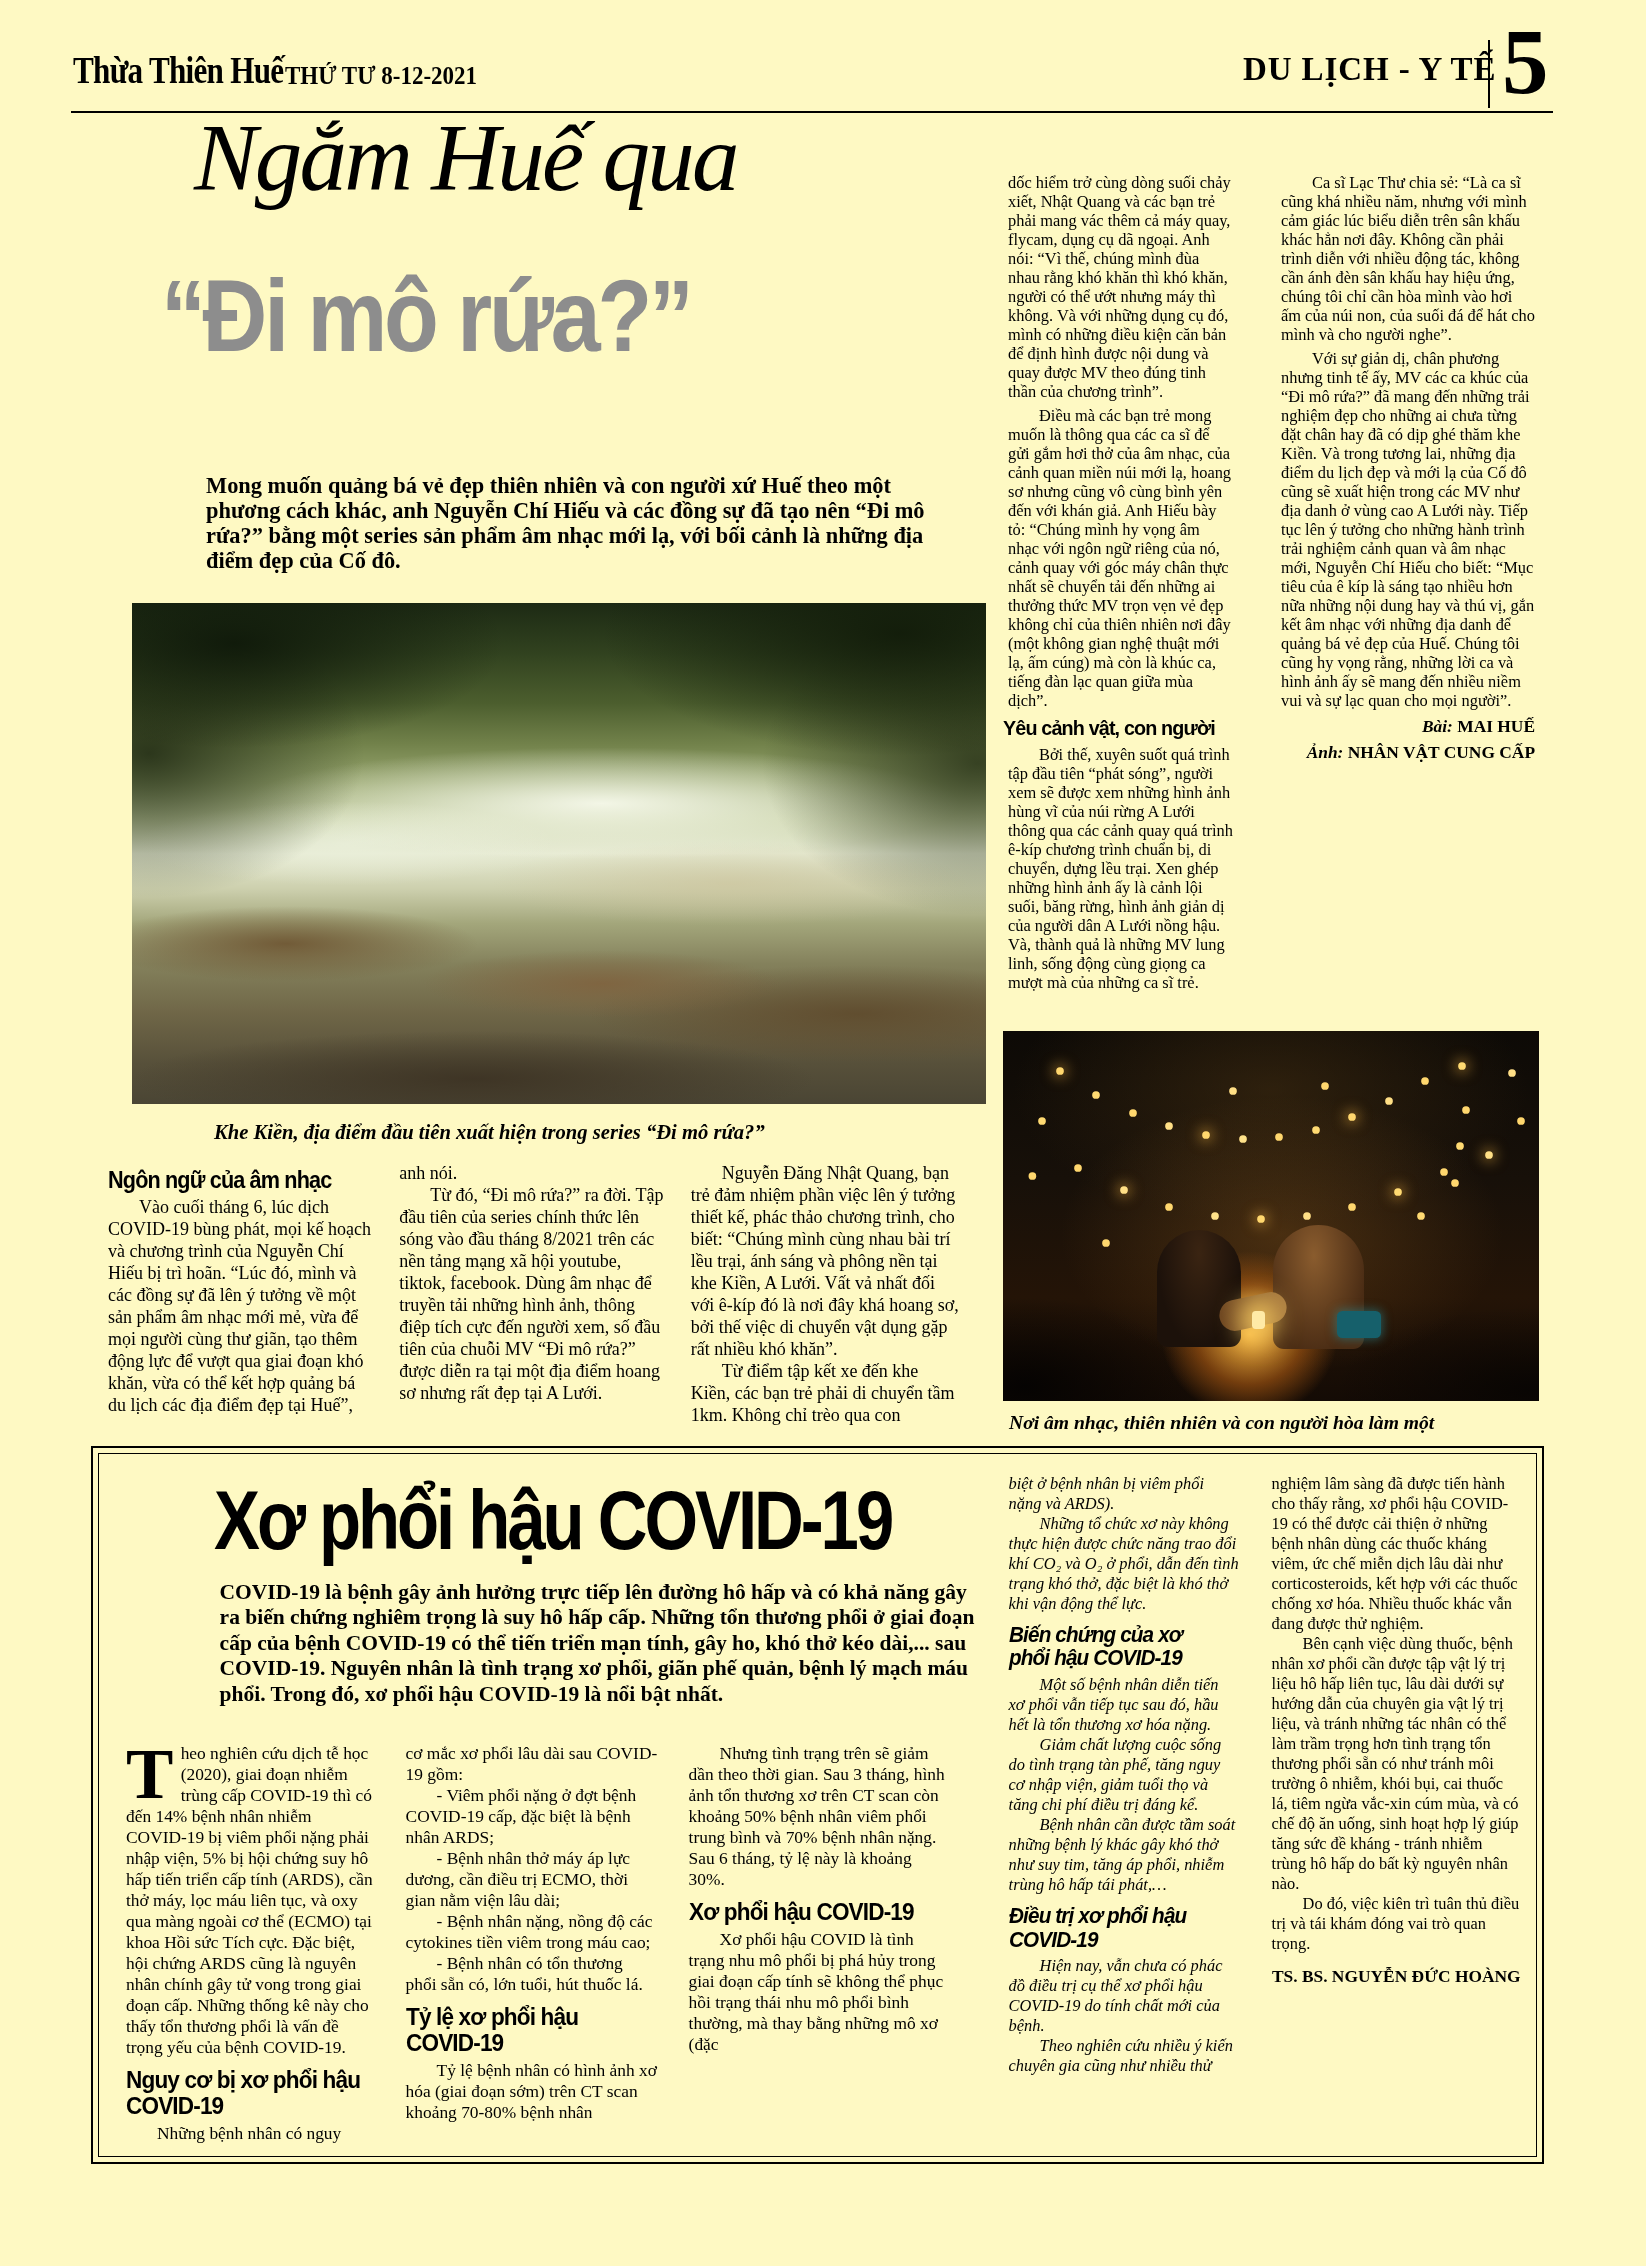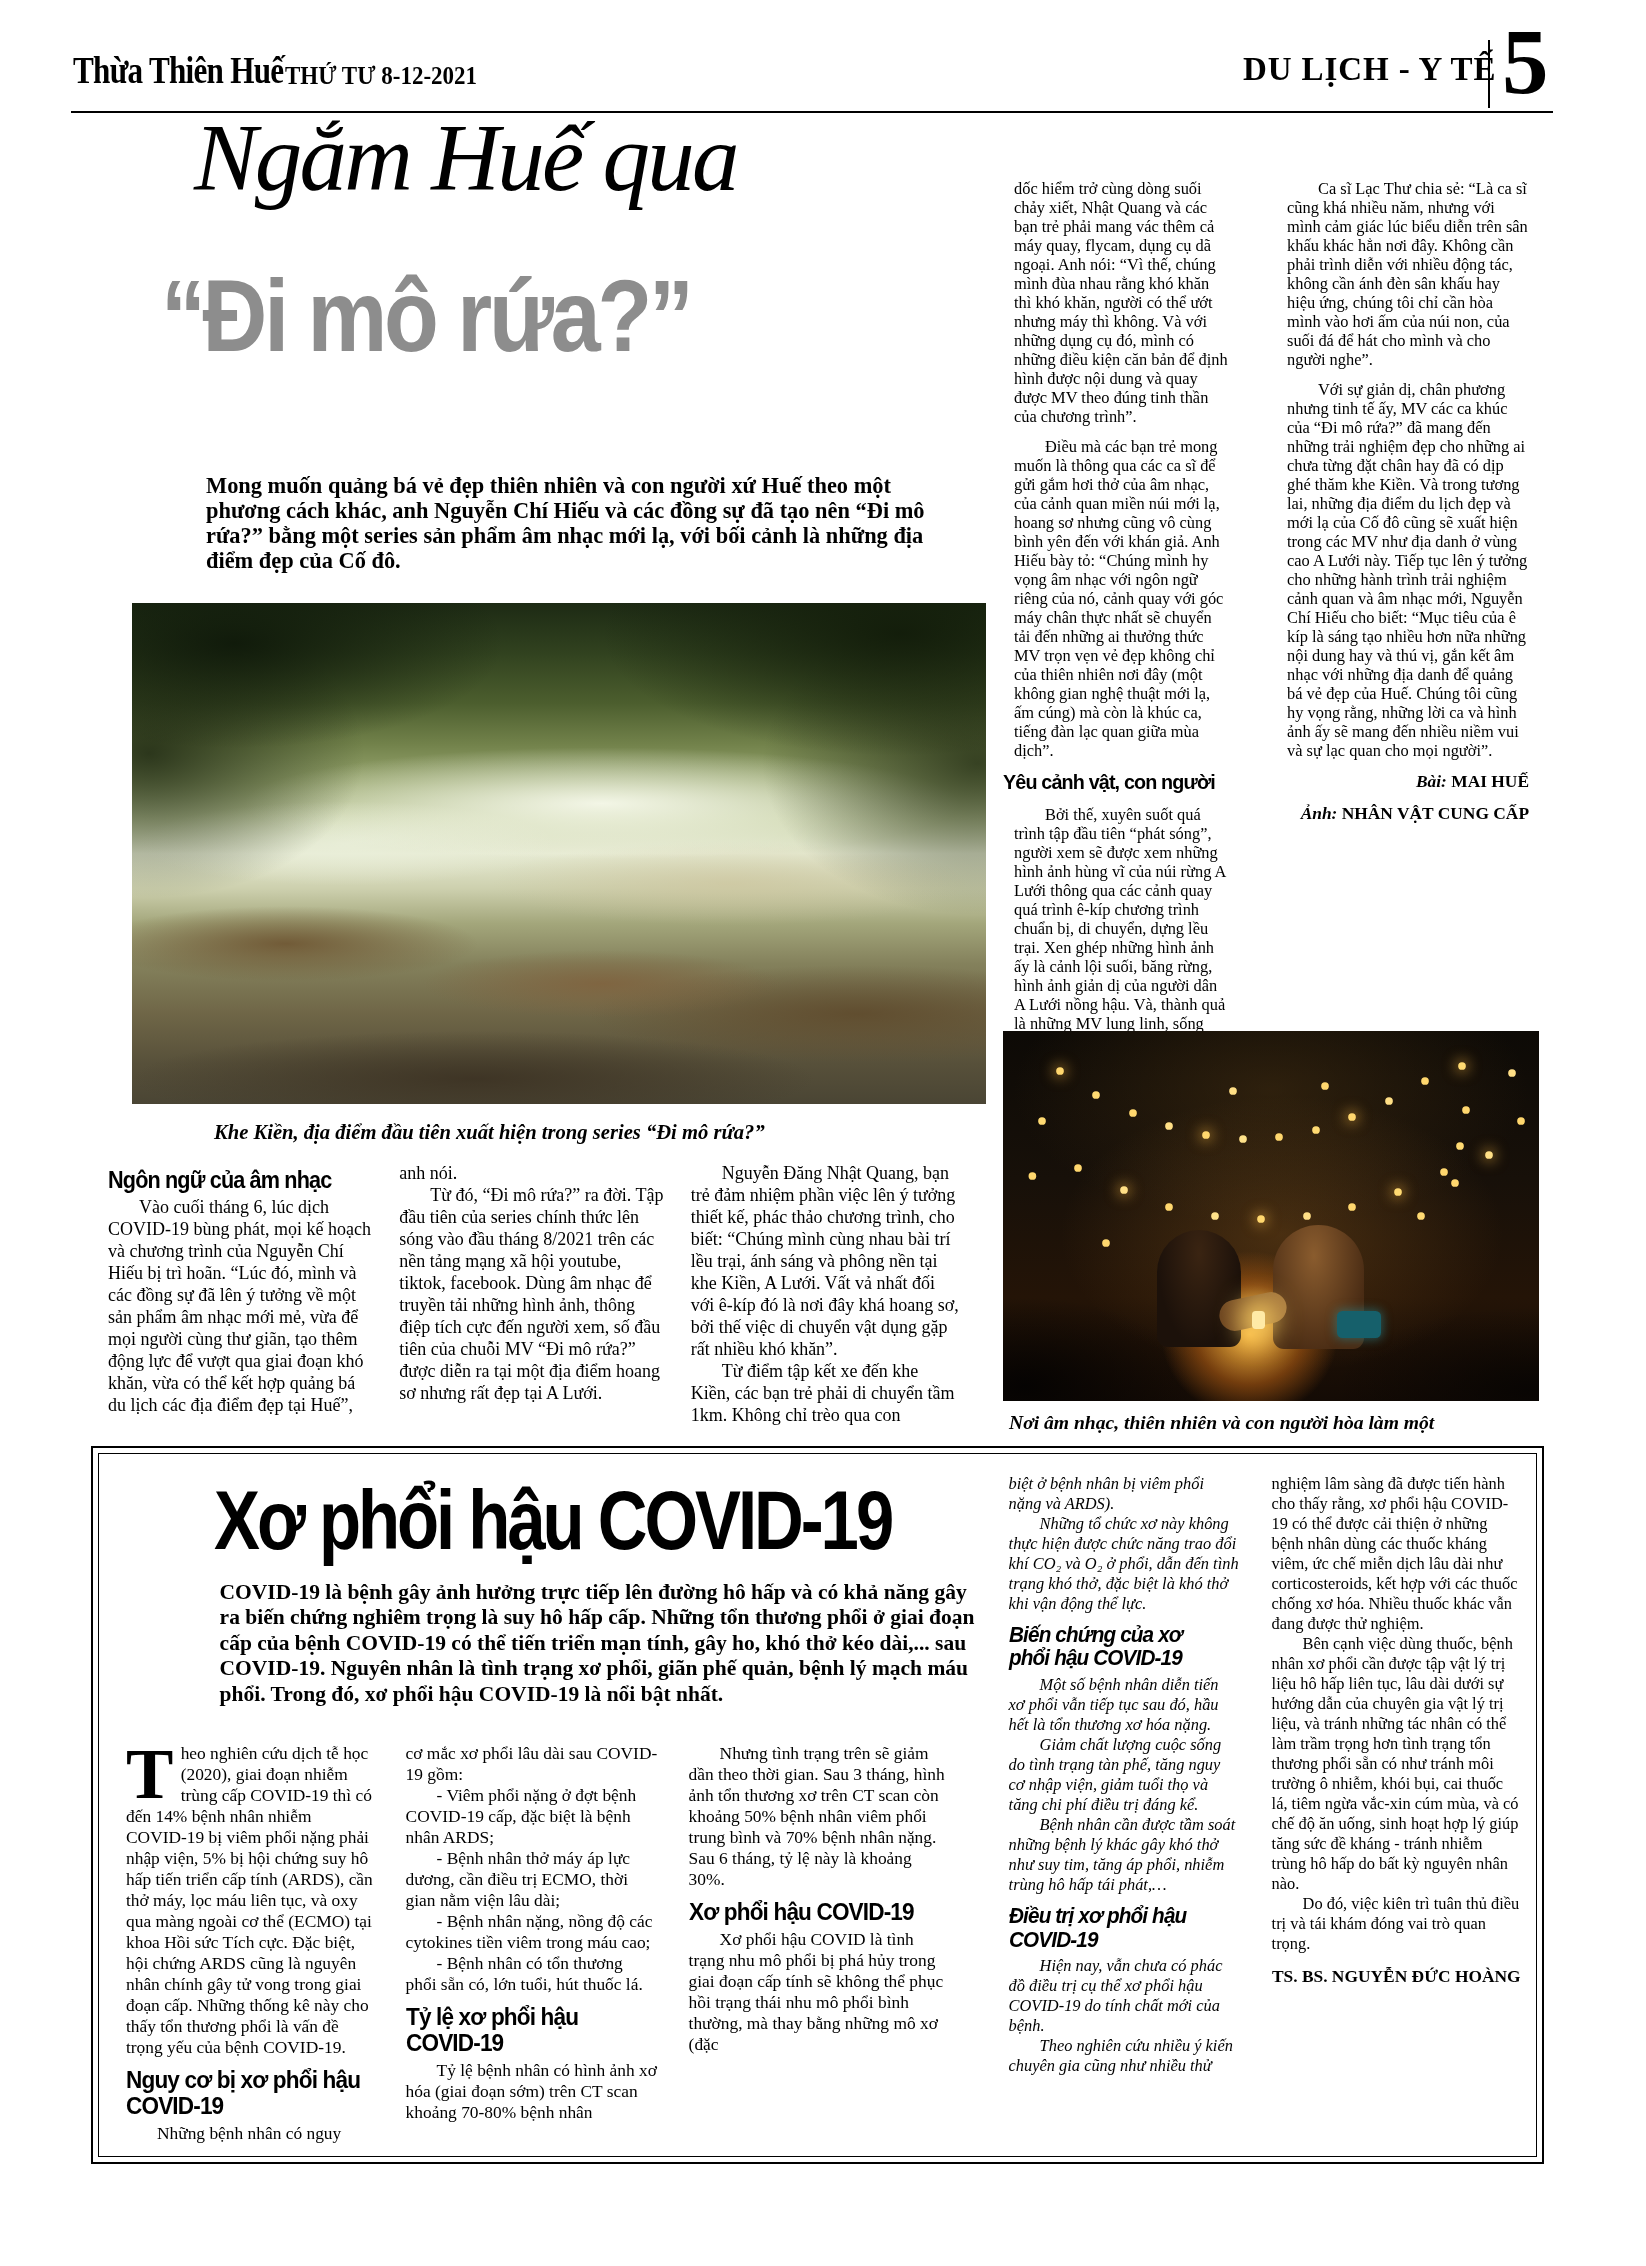--- a/index.html
+++ b/index.html
@@ -1,16 +1,16 @@
 <!DOCTYPE html>
 <html style="font-size:14.6px"><head>
 <meta charset="utf-8">
 <style>
   html,body{margin:0;padding:0;background:#e8e8e8;}
-  .page{position:relative;width:1647px;height:2267px;background:#ffffff;margin:0 auto;
+  .page{position:relative;width:1647px;height:2267px;background:#fef9c3;margin:0 auto;
         font-family:"Liberation Serif","DejaVu Serif",serif;color:#000;overflow:hidden;}
   .abs{position:absolute;}
   
   .mast{left:73px;top:48px;font-size:38px;font-weight:700;letter-spacing:-0.9px;
         transform:scaleX(.82);transform-origin:0 50%;white-space:nowrap;}
   .hdate{left:285px;top:62px;font-size:25px;font-weight:600;letter-spacing:0;
          transform:scaleX(.92);transform-origin:0 50%;white-space:nowrap;}
   .sect{left:1243px;top:51px;font-size:33px;font-weight:700;letter-spacing:0.9px;white-space:nowrap;}
   .pgdiv{left:1488px;top:40px;width:1.8px;height:68px;background:#000;}
   .pgnum{left:1502px;top:14.6px;font-size:93px;font-weight:700;line-height:1;}
@@ -37,21 +37,21 @@
       radial-gradient(ellipse 42% 13% at 85% 82%, rgba(95,75,45,.9) 0%, rgba(95,75,45,0) 75%),
       radial-gradient(ellipse 50% 12% at 40% 95%, rgba(60,50,35,.9) 0%, rgba(60,50,35,0) 80%),
       linear-gradient(180deg,#1d2a14 0%,#31421f 10%,#4c5e2e 20%,#71814a 28%,#9aa871 36%,
         #c3cda0 43%,#e6ead2 50%,#cdd0ae 57%,#a3a67b 64%,#84815c 72%,#6f6647 82%,#57503a 92%,#4a4534 100%);}
   .cap1{left:210px;top:1117px;width:777px;margin:4px;font-size:20.6px;font-weight:700;
         font-style:italic;}
   .midcols{left:108px;top:1162px;width:852px;height:291px;display:flex;gap:22px;overflow:hidden;}
   .mcol{flex:1;font-size:18px;line-height:22px;}
   .mcol p{margin:0;}
   .rcol{font-size:16.4px;line-height:19px;}
-  .rcol p{margin:11px;}
+  .rcol p{margin:5px;}
   .rcol-d{left:1003px;top:168px;width:236px;}
   .rcol-e{left:1276px;top:168px;width:264px;}
   p.ind{text-indent:31px;}
   h3.sub{font-family:"Liberation Sans","DejaVu Sans",sans-serif;font-weight:700;
          font-size:23px;letter-spacing:-0.9px;margin:5.5px 0 3.7px 0;line-height:1.08;
          transform:scaleX(.94);transform-origin:0 50%;}
   .rcol h3.sub{font-size:21px;margin:7.3px 0 3.7px 0;}
   .byline{text-align:right;font-weight:700;font-size:17.4px;line-height:21px;margin-top:5.5px !important;}
   .byline .lbl{font-style:italic;}
   .photo-fire{left:1003px;top:1031px;width:536px;height:370px;overflow:hidden;

